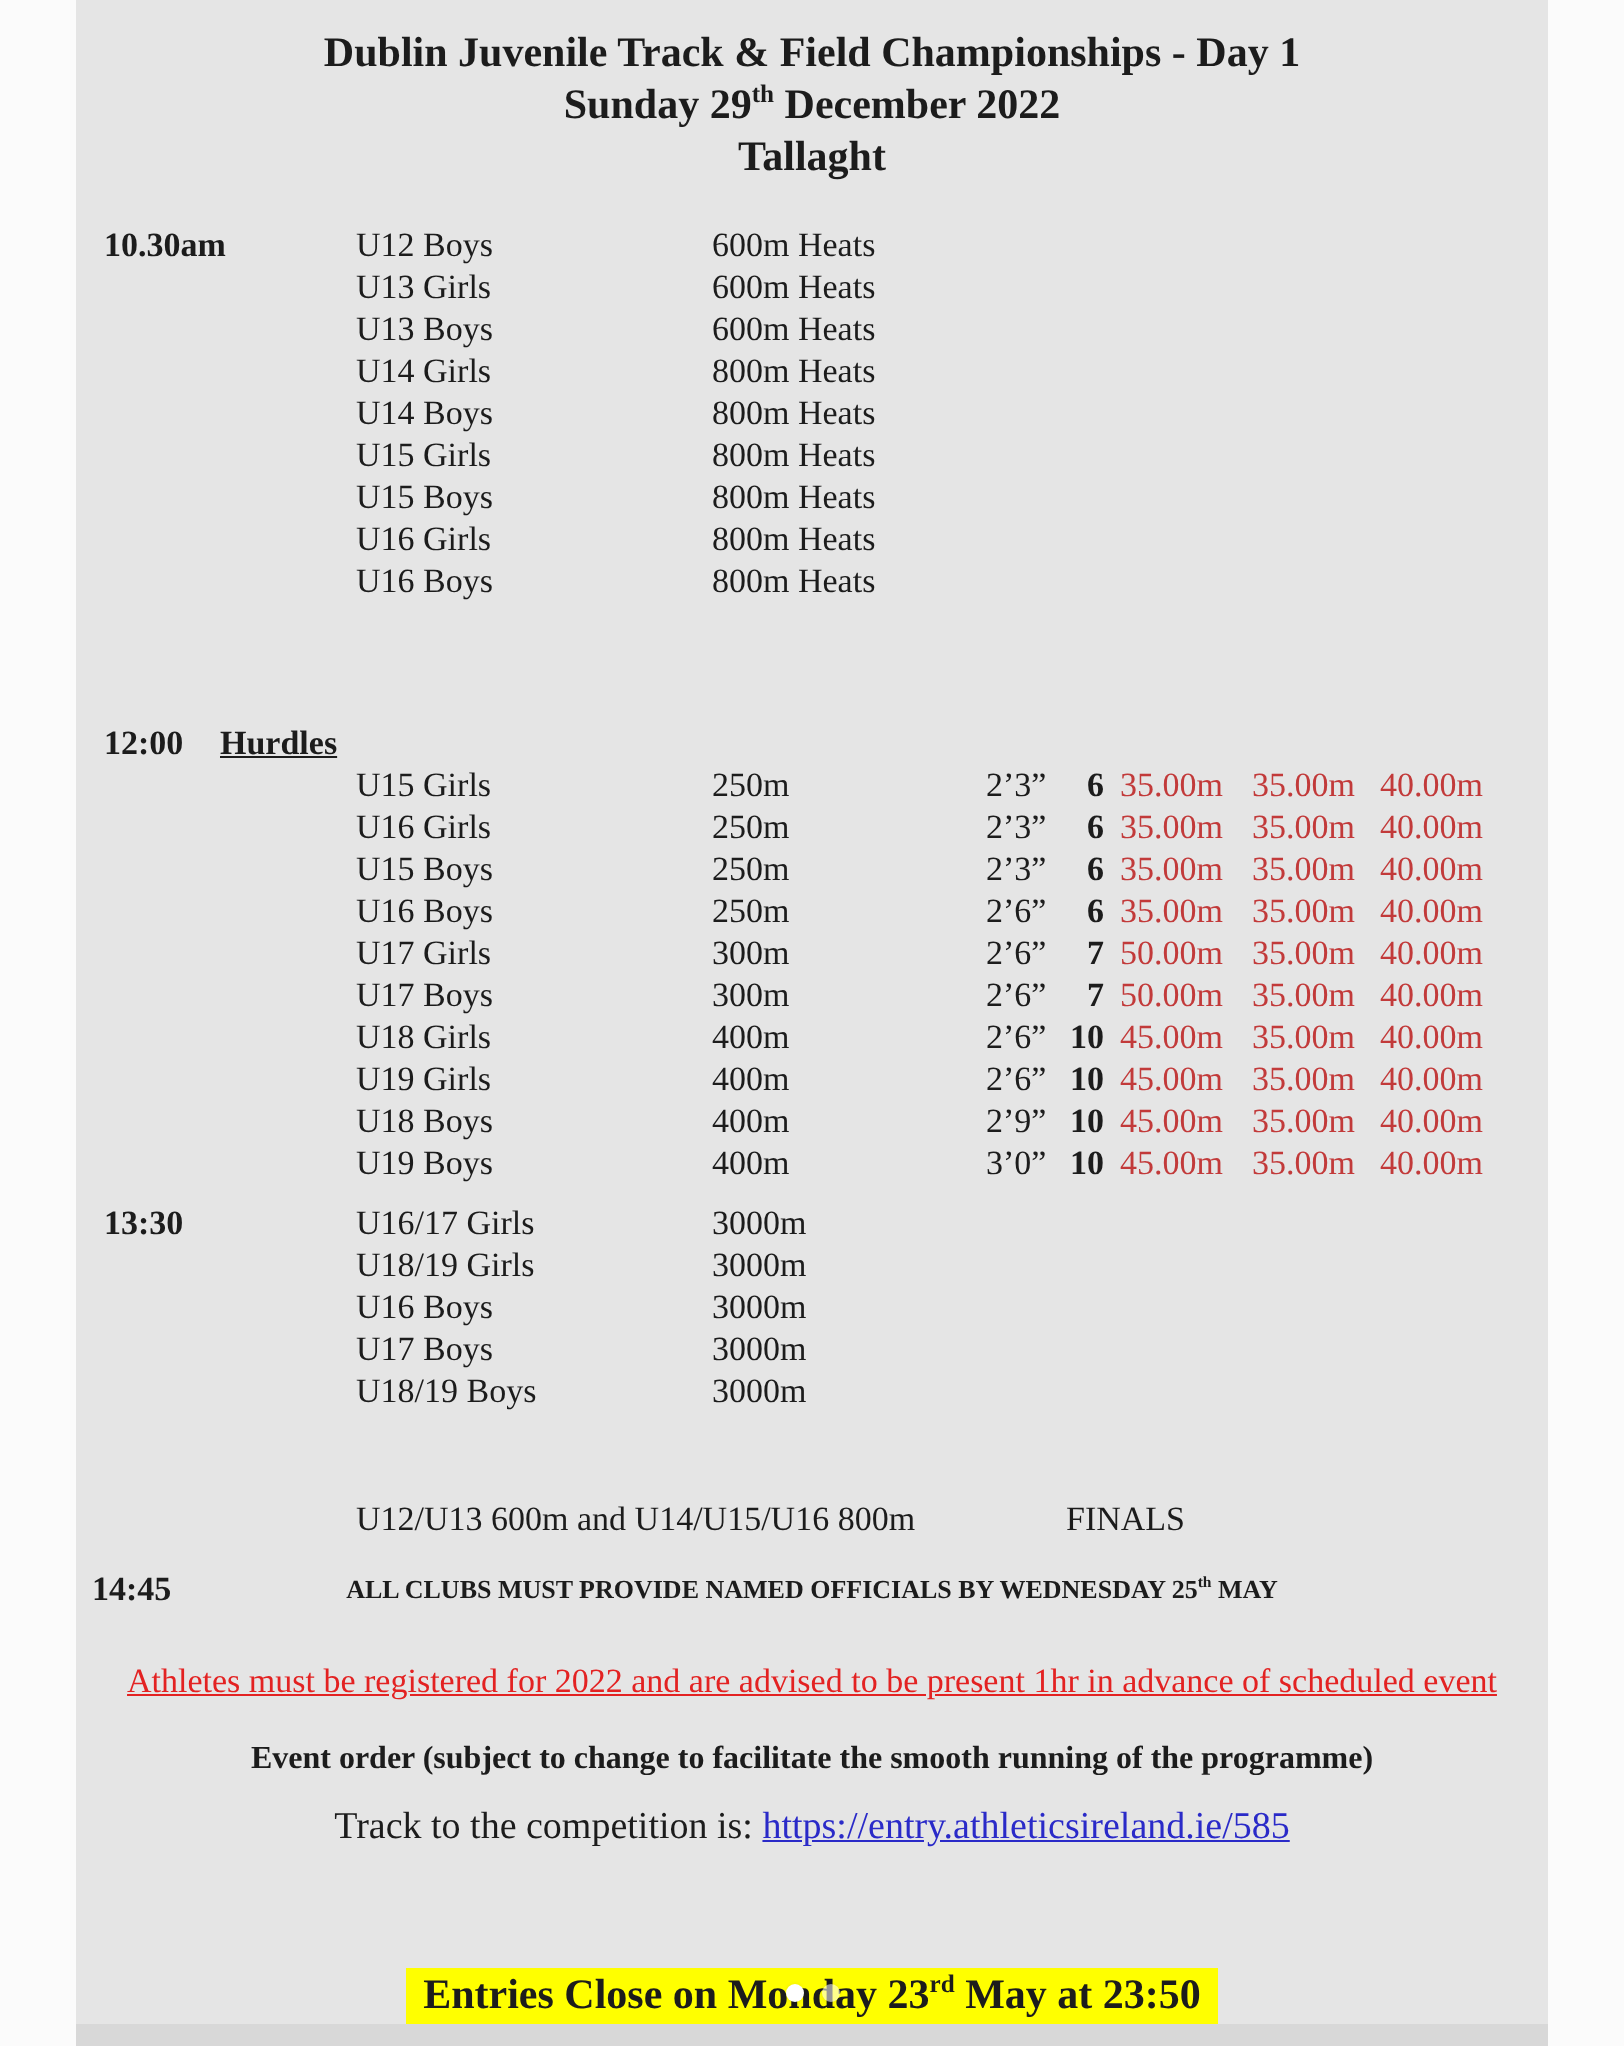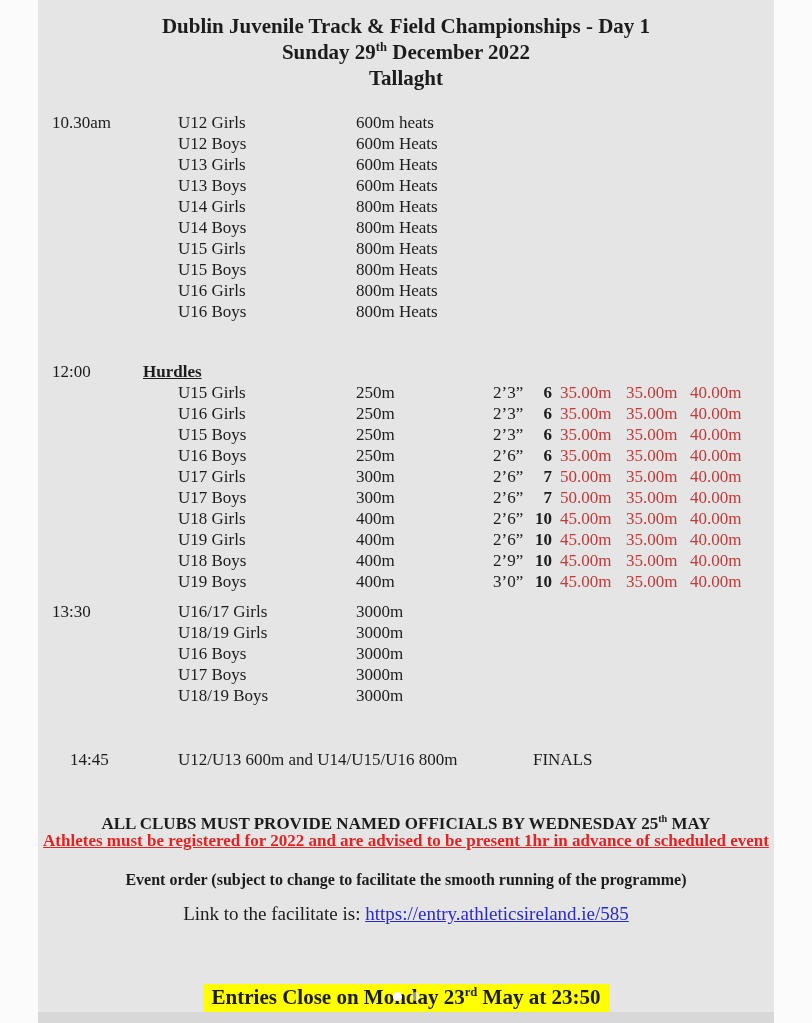--- a/index.html
+++ b/index.html
@@ -4,39 +4,39 @@
 <style>
   html,body{margin:0;padding:0;}
   body{background:#fbfbfb;font-family:"Liberation Serif","DejaVu Serif",serif;color:#1c1c1c;}
   .page{position:relative;width:736px;height:1023px;overflow:hidden;background:#e5e5e5;margin:0 auto;}
   sup{font-size:60%;line-height:0;}
 
   .doc-title{padding-top:13px;text-align:center;font-weight:bold;font-size:21px;line-height:26px;}
 
   .sched-section{position:absolute;left:0;right:0;font-size:17px;line-height:21px;}
   .sec-0{top:112px}.sec-1{top:361px}.sec-2{top:601px}
-  .sec-time{position:absolute;left:14px;top:0;font-weight:normal;white-space:nowrap;}
-  .sec-heading{margin-left:105px;height:21px;font-weight:bold;text-decoration:underline;width:max-content;}
+  .sec-time{position:absolute;left:14px;top:0;font-weight:bold;white-space:nowrap;}
+  .sec-heading{margin-left:72px;height:21px;font-weight:bold;text-decoration:underline;width:max-content;}
   .srow{position:relative;height:21px;}
   .srow span{position:absolute;top:0;white-space:nowrap;}
   .c-group{left:140px}
   .c-event{left:318px}
   .c-height{left:455px}
   .c-count{left:484px;width:30px;text-align:right;font-weight:bold;}
   .c-v1{left:522px}.c-v2{left:588px}.c-v3{left:652px}
   .red{color:var(--value-red,#c23a3a);}
 
   .finals-row{position:absolute;top:750px;left:0;right:0;font-size:17px;height:21px;}
   .finals-row span{position:absolute;top:0;white-space:nowrap;}
-  .f-time{left:32px;font-weight:normal;}
+  .f-time{left:8px;font-weight:bold;margin-top:35px;}
   .f-desc{left:140px;}
   .f-label{left:452px;margin-left:43px;}
 
-  .officials{position:absolute;top:814px;width:100%;text-align:center;font-weight:bold;font-size:17px;font-family:Liberation Serif, serif;}
-  .registration{position:absolute;top:831px;width:100%;text-align:center;font-weight:bold;font-size:17px;
+  .officials{position:absolute;top:787px;width:100%;text-align:center;font-weight:bold;font-size:13px;font-family:Liberation Serif, serif;}
+  .registration{position:absolute;top:831px;width:100%;text-align:center;font-weight:normal;font-size:17px;
     color:var(--notice-red,#e32222);text-decoration:underline;}
   .event-order{position:absolute;top:871px;width:100%;text-align:center;font-weight:bold;font-size:16px;}
   .link-line{position:absolute;top:903px;width:100%;text-align:center;font-size:19px;}
   .link-line a{color:var(--link-blue,#2a2ac8);text-decoration:underline;cursor:pointer;}
 
   .entries-wrap{position:absolute;top:984px;width:100%;text-align:center;}
   .entries{display:inline-block;background:var(--highlight-yellow,#ffff00);font-weight:bold;font-size:21px;padding:1px 9px 2px;}
 
   .dots{position:absolute;top:992px;left:0;width:100%;display:flex;justify-content:center;gap:9px;z-index:3;pointer-events:none;}
   .dot{width:9px;height:9px;border-radius:50%;background:#ffffff;box-shadow:0 0 2px rgba(0,0,0,0.08);}
@@ -56,25 +56,20 @@
     <div>Dublin Juvenile Track &amp; Field Championships - Day 1</div>
     <div><span>Sunday 29</span><sup>th</sup><span> December 2022</span></div>
     <div>Tallaght</div>
   </header>
 
   <div id="schedule">
       <section class="sched-section sec-0">
     <span class="sec-time">10.30am</span>
 
     <div class="sec-rows">
-          <div class="srow">
-    <span class="c-group">U12 Girls</span>
-    <span class="c-event">600m heats</span>
-
-  </div>
           <div class="srow">
     <span class="c-group">U12 Boys</span>
     <span class="c-event">600m Heats</span>
 
   </div>
           <div class="srow">
     <span class="c-group">U13 Girls</span>
     <span class="c-event">600m Heats</span>
 
   </div>
@@ -249,21 +244,21 @@
     <span class="f-desc">U12/U13 600m and U14/U15/U16 800m</span>
     <span class="f-label">FINALS</span>
   </div>
 
   <div class="officials"><span>ALL CLUBS MUST PROVIDE NAMED OFFICIALS BY WEDNESDAY 25</span><sup>th</sup><span> MAY</span></div>
 
   <div class="registration">Athletes must be registered for 2022 and are advised to be present 1hr in advance of scheduled event</div>
 
   <div class="event-order">Event order (subject to change to facilitate the smooth running of the programme)</div>
 
-  <div class="link-line"><span>Link to the facilitate is: </span><a href="#">https://entry.athleticsireland.ie/585</a></div>
+  <div class="link-line"><span>Track to the competition is: </span><a href="#">https://entry.athleticsireland.ie/585</a></div>
 
   <div class="entries-wrap">
     <span class="entries"><span>Entries Close on Monday 23</span><sup>rd</sup><span> May at 23:50</span></span>
   </div>
 
   <div class="dots">
       <div class="dot"></div>
       <div class="dot inactive"></div>
     </div>
 

